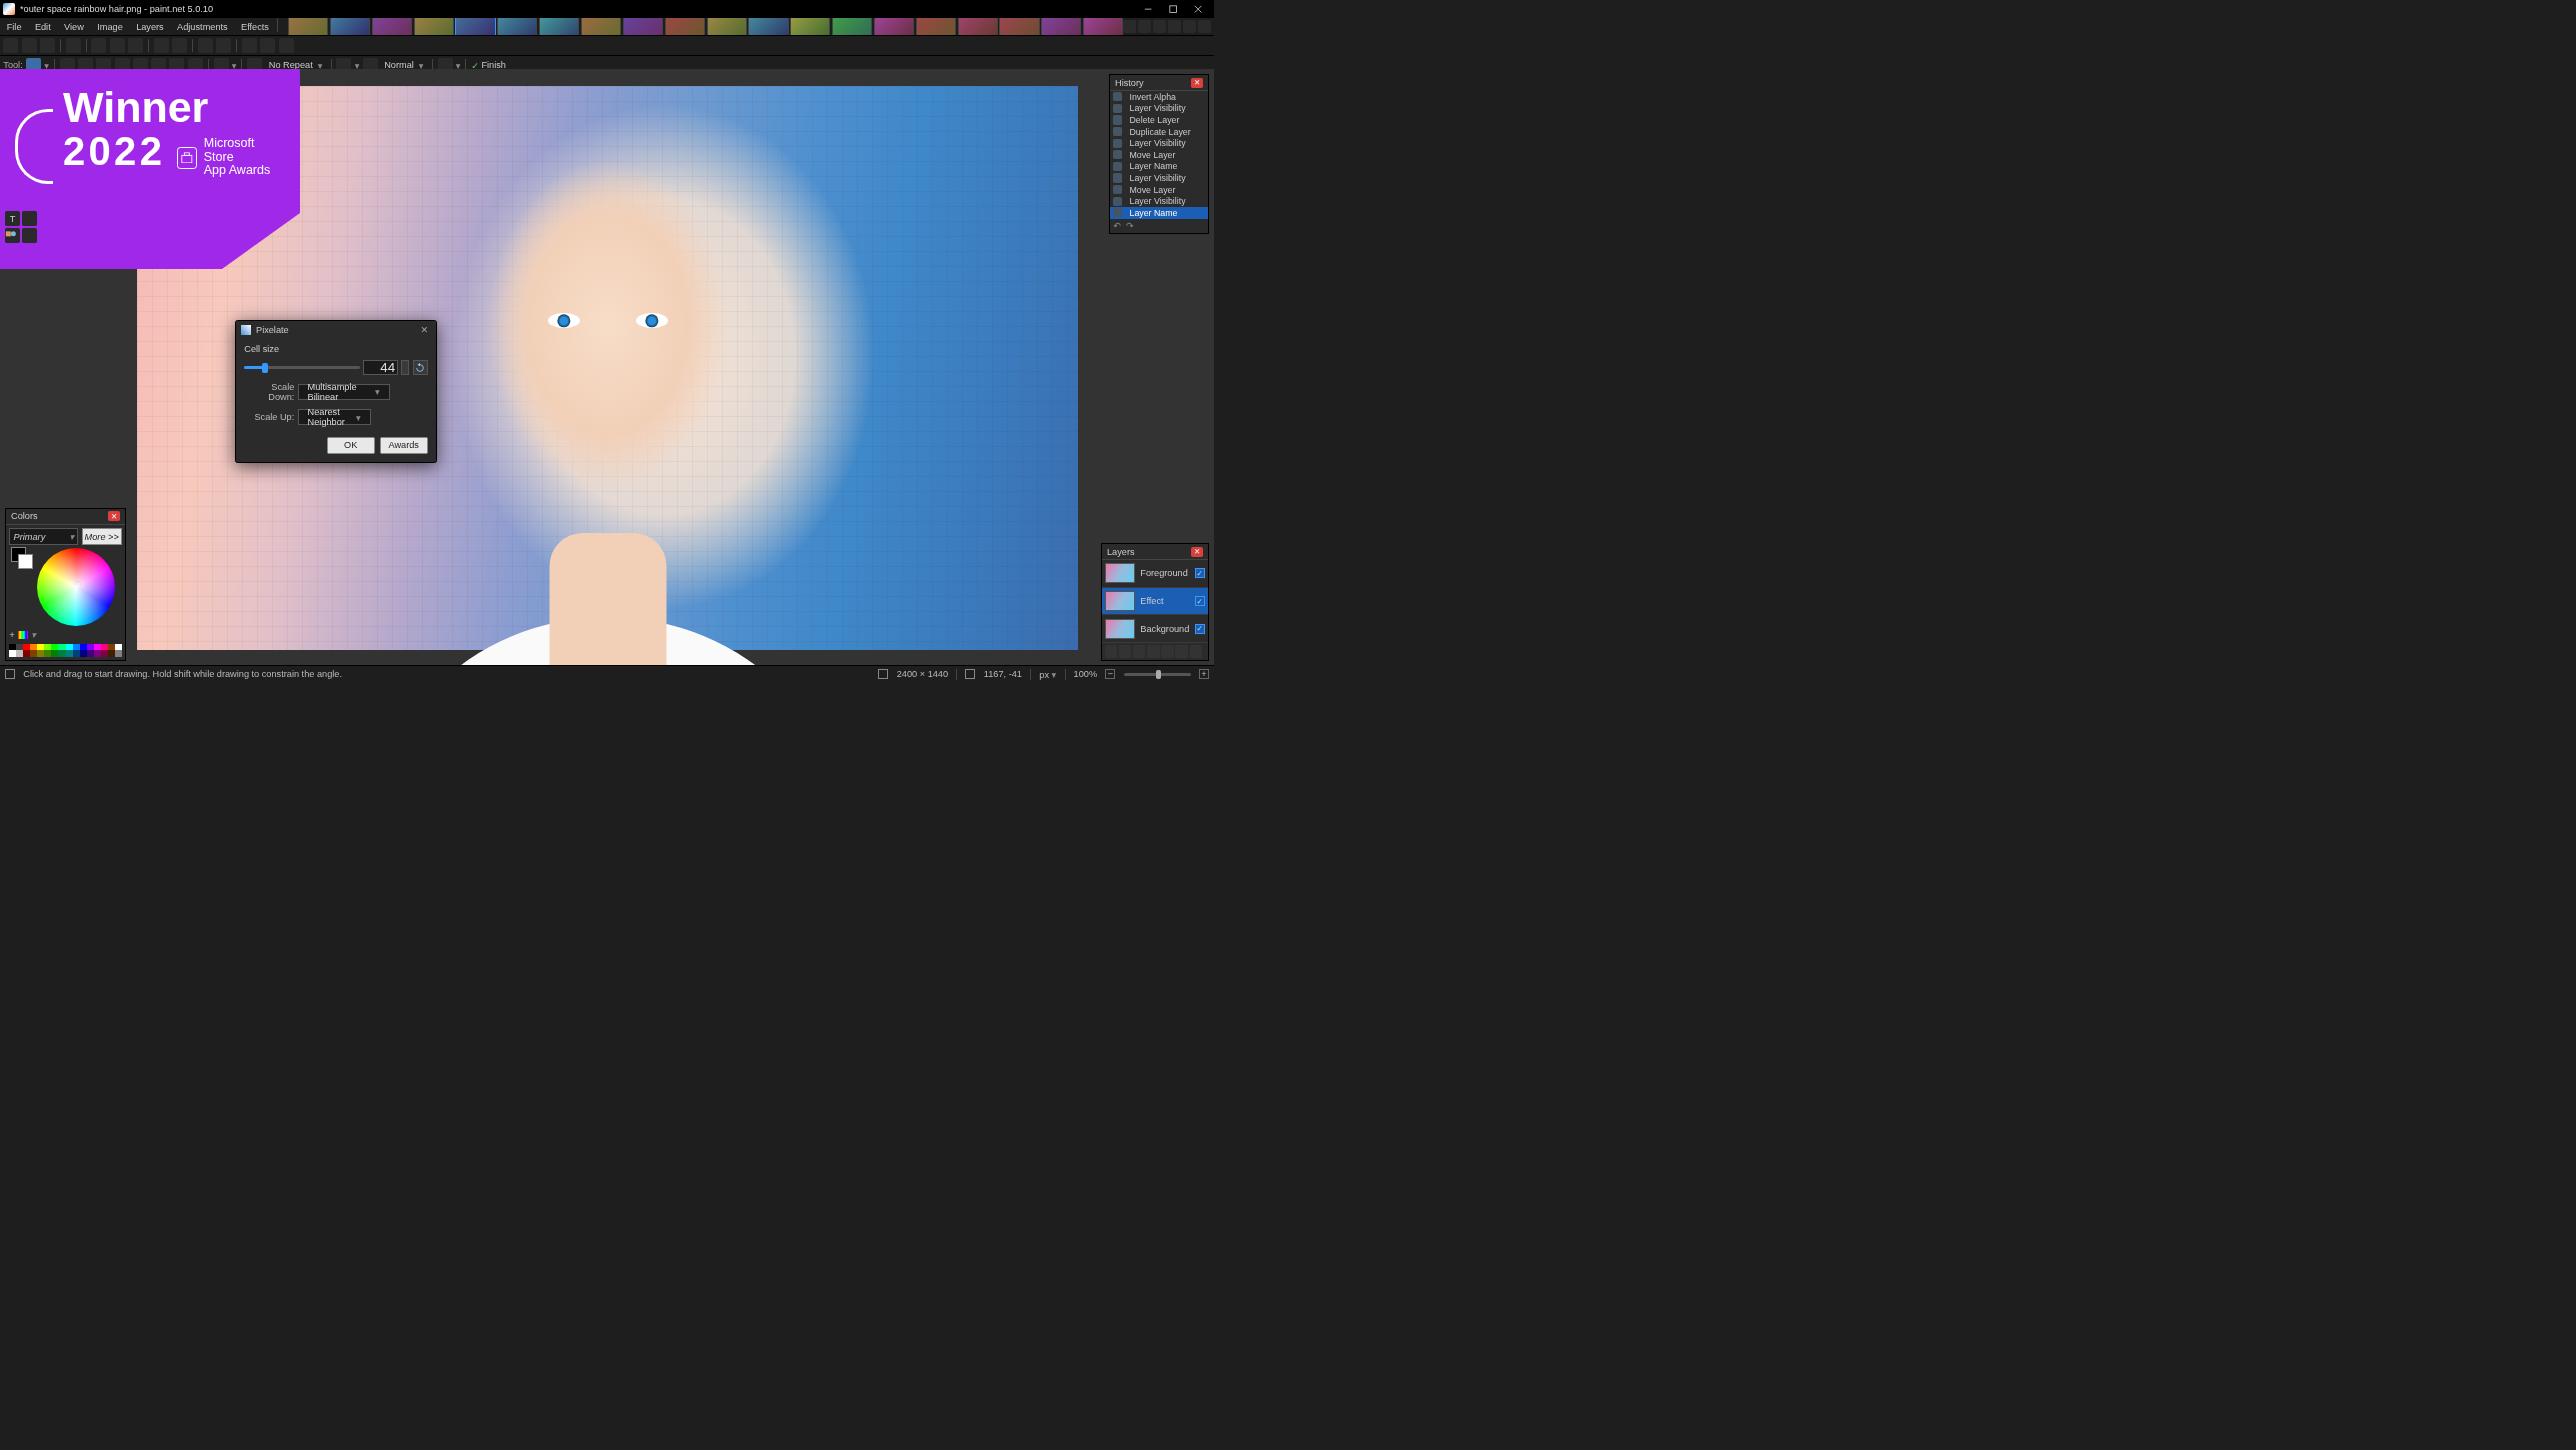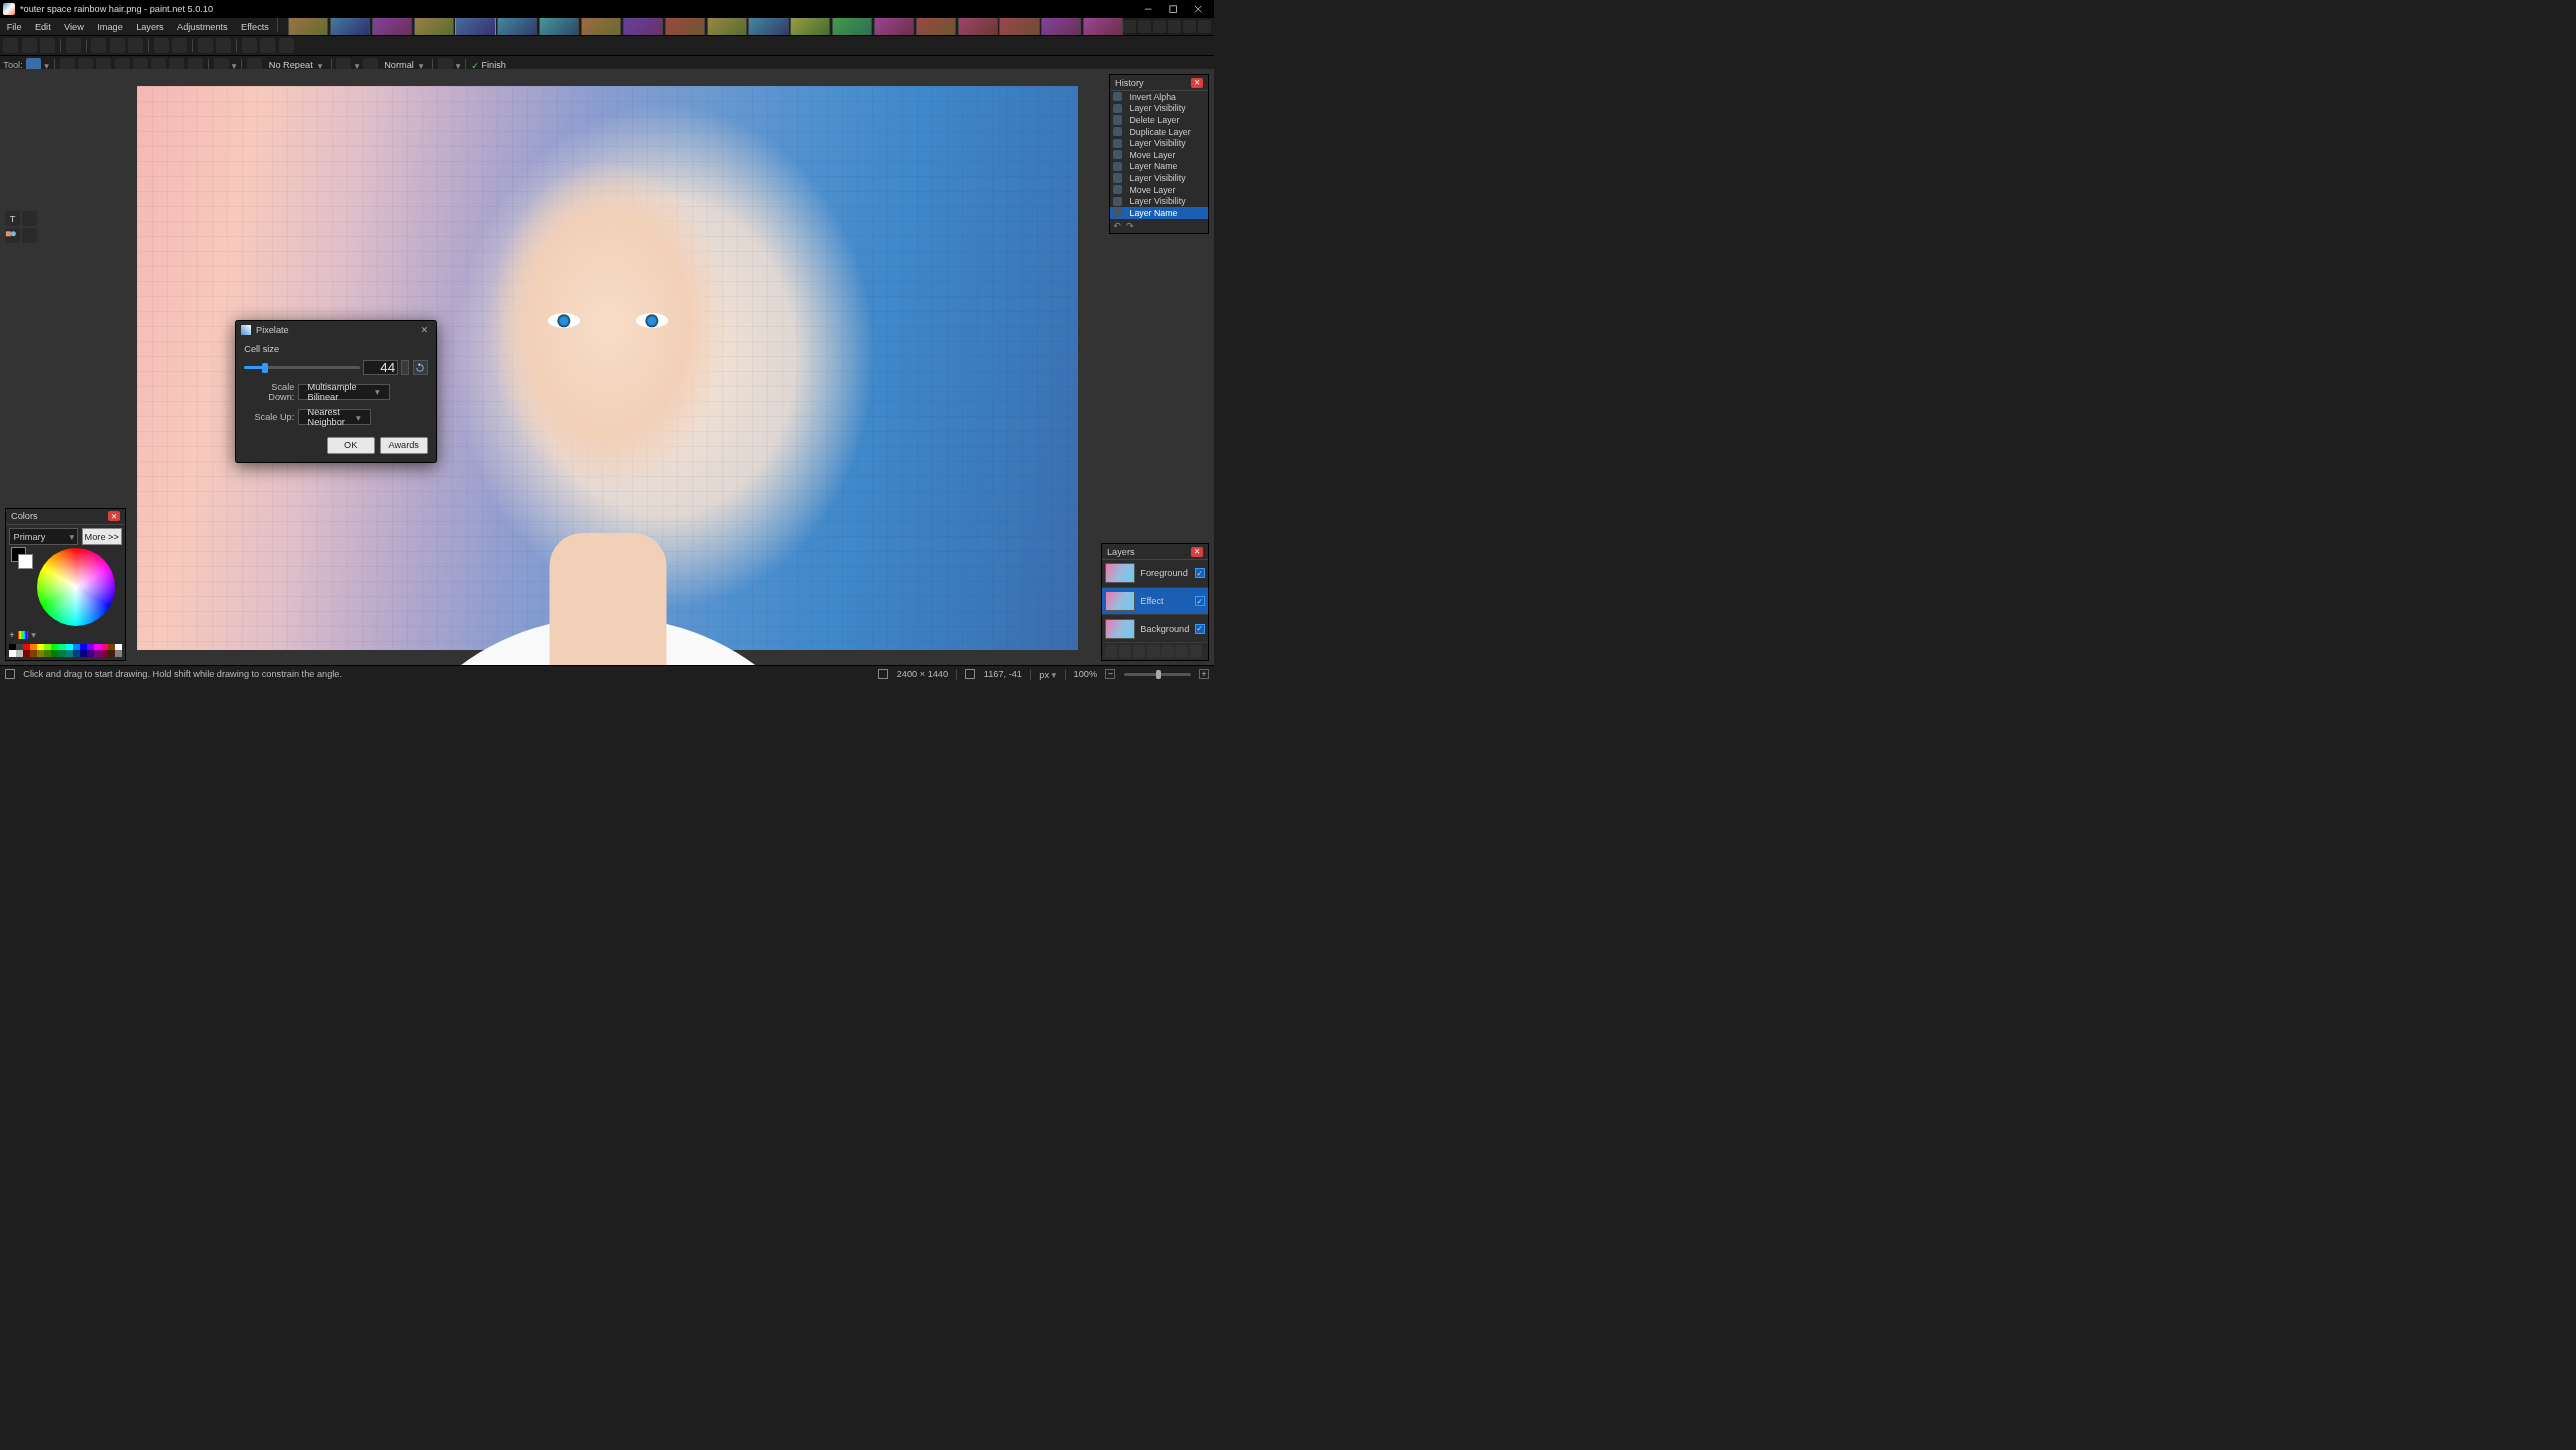--- a/index.html
+++ b/index.html
@@ -154,21 +154,21 @@
 .layer-list { }
 .layer-item { display:flex; align-items:center; padding:3.3px; gap:5px; border-bottom:0.8px solid #3a3a3a; }
 .layer-item.selected { background:#1a5fb4; }
 .layer-thumb { width:30px; height:20px; background:linear-gradient(120deg,#e7a,#9bd,#6ce); border:0.8px solid #555; }
 .layer-check { width:10px; height:10px; border:0.8px solid #3399ff; background:#1a5fb4; margin-left:auto; display:flex; align-items:center; justify-content:center; color:#cde; font-size:7.5px; }
 .layer-foot { display:flex; gap:1.7px; padding:2.5px; }
 .layer-foot .lf-btn { width:12.5px; height:12.5px; background:#333; border-radius:1.7px; }
 
 
 .colors-panel { bottom:3.3px; left:5px; width:121px; }
-.colors-body { padding:3.3px; }
+.colors-body { padding:3.3px;font-style:italic; }
 .colors-top { display:flex; gap:3.3px; margin-bottom:3.3px; }
 .colors-drop { flex:1; height:16.7px; background:#1a1a1a; border:0.8px solid #555; display:flex; align-items:center; justify-content:space-between; padding:0 3.3px; }
 .colors-more { width:40px; height:16.7px; background:#e8e8e8; color:#222; border:0.8px solid #888; display:flex; align-items:center; justify-content:center; }
 .color-wheel {
   width:78px; height:78px; border-radius:50%;
   background: conic-gradient(red, magenta, blue, cyan, lime, yellow, red);
   position:relative; margin:3.3px auto 3.3px 28px;
 }
 .color-wheel::after { content:""; position:absolute; inset:0; border-radius:50%; background:radial-gradient(circle,#fff 0%,rgba(255,255,255,0) 70%); }
 .color-wheel .cw-ind { position:absolute; width:6.7px; height:6.7px; border:0.8px solid #000; border-radius:50%; left:48%; top:42%; }
@@ -326,20 +326,39 @@
 <div class="workspace">
   <div class="canvas">
     <div class="shirt"></div>
     <div class="neck"></div>
     <div class="face">
       <div class="eye l"></div>
       <div class="eye r"></div>
     </div>
   </div>
 
+  <div class="winner-badge">
+    <div class="laurel"></div>
+    <h1>Winner</h1>
+    <div class="sub" style="align-items:flex-start;">
+      <h2 style="margin-left:0">2022</h2>
+      <div style="display:flex; align-items:center; gap:6.7px; margin-top:8.3px; margin-left:5px;">
+        <div class="store-icon">
+          <svg width="11.7" height="11.7" viewBox="0 0 14 14">
+              <rect x="1" y="4" width="12" height="9" fill="none" stroke="#fff"></rect>
+              <rect x="4" y="1" width="6" height="3" fill="none" stroke="#fff"></rect>
+            </svg>
+        </div>
+        <div class="sub-text">
+          <div>Microsoft Store</div>
+          <div>App Awards</div>
+        </div>
+      </div>
+    </div>
+  </div>
 
   <div class="tools-panel">
     <div class="tools-grid">
       <div class="tool-btn" style="color:#ccc;display:flex;align-items:center;justify-content:center">T</div>
       <div class="tool-btn"></div>
       <div class="tool-btn">
         <svg width="11.7" height="11.7" viewBox="0 0 14 14">
             <rect x="1" y="4" width="6" height="6" fill="#d96"></rect>
             <circle cx="10" cy="7" r="3" fill="#7bd"></circle>
           </svg>

